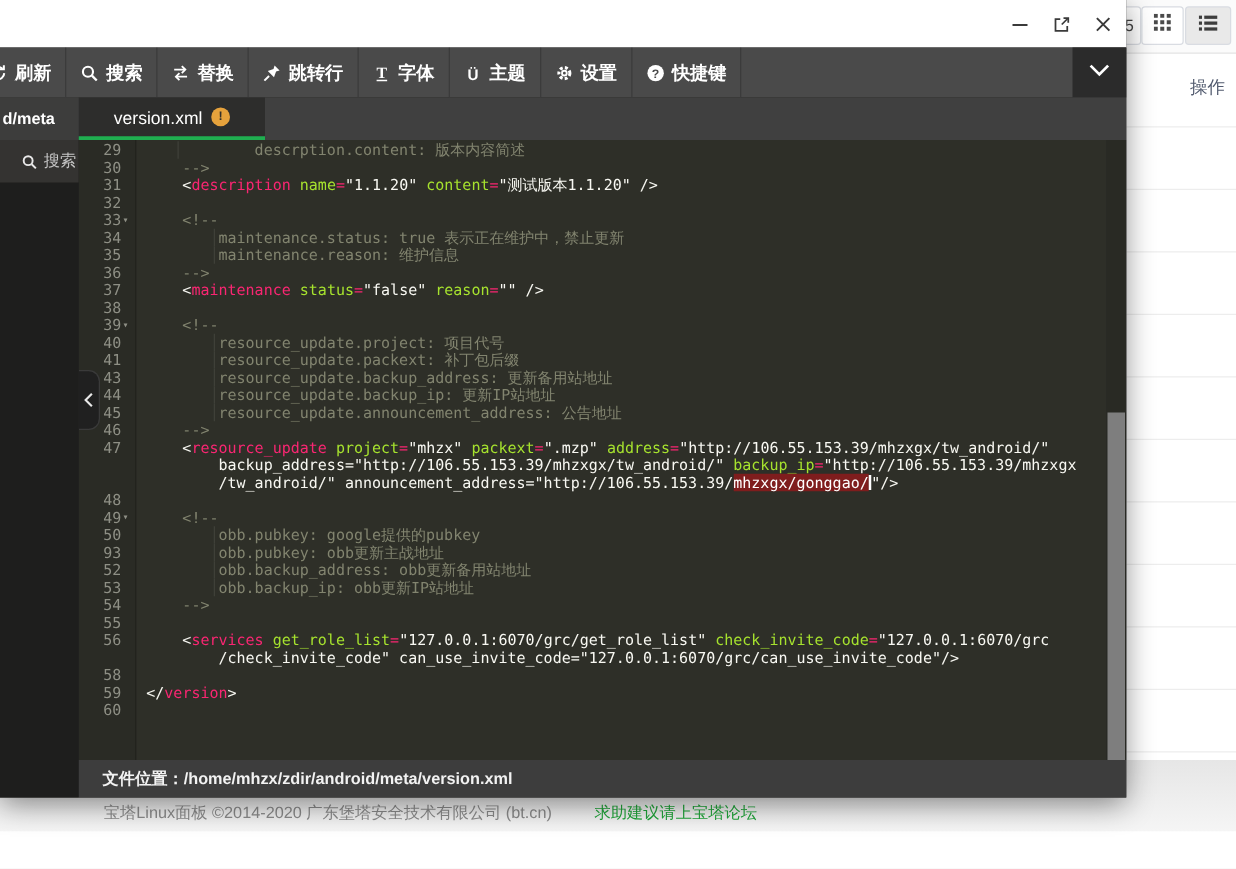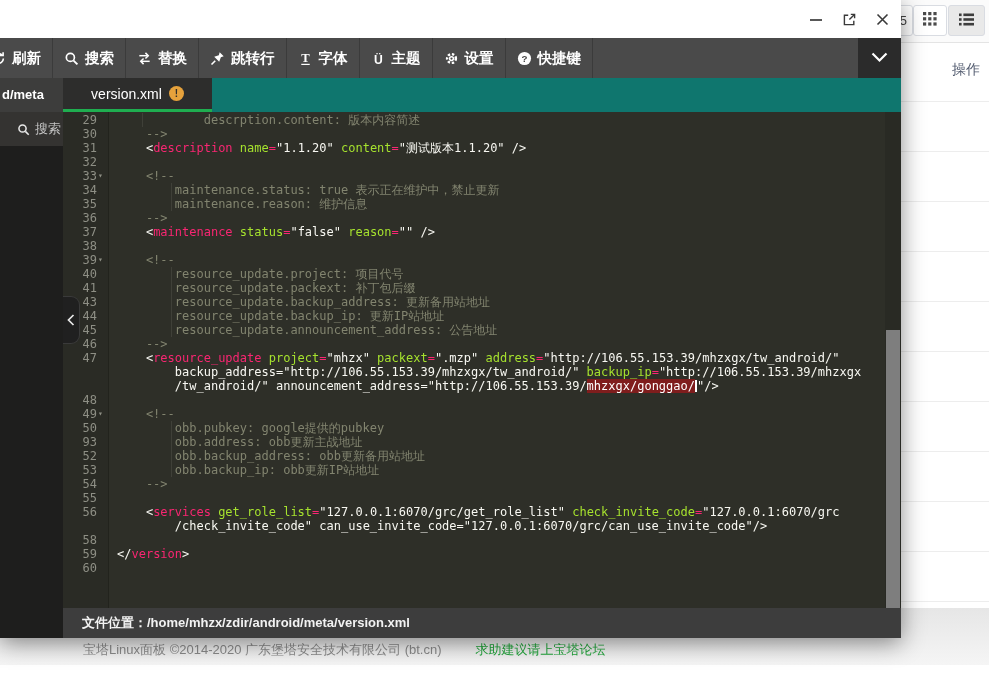--- a/index.html
+++ b/index.html
@@ -38,21 +38,21 @@
   .win-btn { width:18px; height:18px; display:flex; align-items:center; justify-content:center; cursor:pointer; }
 
   .m-toolbar { position:absolute; left:0; top:38px; width:100%; height:40px; background:#4a4a4a; display:flex; overflow:hidden; padding-right:43px; }
   .tb-btn { display:flex; align-items:center; padding:0 11px; border-right:1px solid #3b3b3b; color:#fff;
             font-size:14.5px; font-weight:600; white-space:nowrap; cursor:pointer; }
   .tb-btn:first-child { margin-left:-20px; }
   .tb-ico { display:flex; align-items:center; margin-right:6px; }
   .tb-more { position:absolute; right:0; top:38px; width:43px; height:40px; background:#2b2b2b;
              display:flex; align-items:center; justify-content:center; cursor:pointer; }
 
-  .m-tabrow { position:absolute; left:0; top:78px; width:100%; height:34px; background:#0f766e; }
+  .m-tabrow { position:absolute; left:0; top:78px; width:100%; height:34px; background:#404040; }
   .path-crumb { position:absolute; left:0; top:0; width:63px; height:34px; background:#3d3d3c; color:#fff;
                 font-size:13px; font-weight:bold; line-height:34px; padding-left:2px; white-space:nowrap; overflow:hidden; }
   .tab-active { position:absolute; left:63px; top:0; width:149px; height:34px; background:#2d2d2c;
                 border-bottom:3px solid #1fae50; display:flex; align-items:center; justify-content:center; gap:7px;
                 color:#fff; font-size:14px; cursor:pointer; }
   .tab-badge { width:15px; height:15px; border-radius:50%; background:#e6a23c; color:#33302a; font-size:10px;
                font-weight:bold; display:flex; align-items:center; justify-content:center; }
 
   .m-sidebar { position:absolute; left:0; top:112px; width:63px; height:526px; background:#1e1e1d; }
   .search-row { height:34px; background:#343331; display:flex; align-items:center; cursor:pointer; }
@@ -300,21 +300,21 @@
           <div class="crow"><div class="guide" style="left: 107.76px;"></div><span class="lnum">43</span><span class="lcode"><span class="com">        resource_update.backup_address: 更新备用站地址</span></span></div>
           <div class="crow"><div class="guide" style="left: 107.76px;"></div><span class="lnum">44</span><span class="lcode"><span class="com">        resource_update.backup_ip: 更新IP站地址</span></span></div>
           <div class="crow"><div class="guide" style="left: 107.76px;"></div><span class="lnum">45</span><span class="lcode"><span class="com">        resource_update.announcement_address: 公告地址</span></span></div>
           <div class="crow"><span class="lnum">46</span><span class="lcode"><span class="com">    --&gt;</span></span></div>
           <div class="crow"><span class="lnum">47</span><span class="lcode"><span class="pln">    &lt;</span><span class="tag">resource_update</span><span class="att"> project</span><span class="eq">=</span><span class="str">"mhzx"</span><span class="att"> packext</span><span class="eq">=</span><span class="str">".mzp"</span><span class="att"> address</span><span class="eq">=</span><span class="str">"http://106.55.153.39/mhzxgx/tw_android/"</span></span></div>
           <div class="crow"><span class="lnum"></span><span class="lcode"><span class="pln">        backup_address="http://106.55.153.39/mhzxgx/tw_android/" </span><span class="att">backup_ip</span><span class="eq">=</span><span class="str">"http://106.55.153.39/mhzxgx</span></span></div>
           <div class="crow"><span class="lnum"></span><span class="lcode"><span class="pln">        /tw_android/" announcement_address="http://106.55.153.39/</span><span class="sel">mhzxgx/gonggao/</span><span class="cursor"></span><span class="pln">"/&gt;</span></span></div>
           <div class="crow"><span class="lnum">48</span><span class="lcode"></span></div>
           <div class="crow"><span class="lnum">49</span><span class="fold">▾</span><span class="lcode"><span class="com">    &lt;!--</span></span></div>
           <div class="crow"><div class="guide" style="left: 107.76px;"></div><span class="lnum">50</span><span class="lcode"><span class="com">        obb.pubkey: google提供的pubkey</span></span></div>
-          <div class="crow"><div class="guide" style="left: 107.76px;"></div><span class="lnum">93</span><span class="lcode"><span class="com">        obb.address: obb更新主战地址</span></span></div>
+          <div class="crow"><div class="guide" style="left: 107.76px;"></div><span class="lnum">93</span><span class="lcode"><span class="com">        obb.pubkey: obb更新主战地址</span></span></div>
           <div class="crow"><div class="guide" style="left: 107.76px;"></div><span class="lnum">52</span><span class="lcode"><span class="com">        obb.backup_address: obb更新备用站地址</span></span></div>
           <div class="crow"><div class="guide" style="left: 107.76px;"></div><span class="lnum">53</span><span class="lcode"><span class="com">        obb.backup_ip: obb更新IP站地址</span></span></div>
           <div class="crow"><span class="lnum">54</span><span class="lcode"><span class="com">    --&gt;</span></span></div>
           <div class="crow"><span class="lnum">55</span><span class="lcode"></span></div>
           <div class="crow"><span class="lnum">56</span><span class="lcode"><span class="pln">    &lt;</span><span class="tag">services</span><span class="att"> get_role_list</span><span class="eq">=</span><span class="str">"127.0.0.1:6070/grc/get_role_list"</span><span class="att"> check_invite_code</span><span class="eq">=</span><span class="str">"127.0.0.1:6070/grc</span></span></div>
           <div class="crow"><span class="lnum"></span><span class="lcode"><span class="pln">        /check_invite_code" can_use_invite_code="127.0.0.1:6070/grc/can_use_invite_code"/&gt;</span></span></div>
           <div class="crow"><span class="lnum">58</span><span class="lcode"></span></div>
           <div class="crow"><span class="lnum">59</span><span class="lcode"><span class="pln">&lt;/</span><span class="tag">version</span><span class="pln">&gt;</span></span></div>
           <div class="crow"><span class="lnum">60</span><span class="lcode"></span></div>
         </div>

